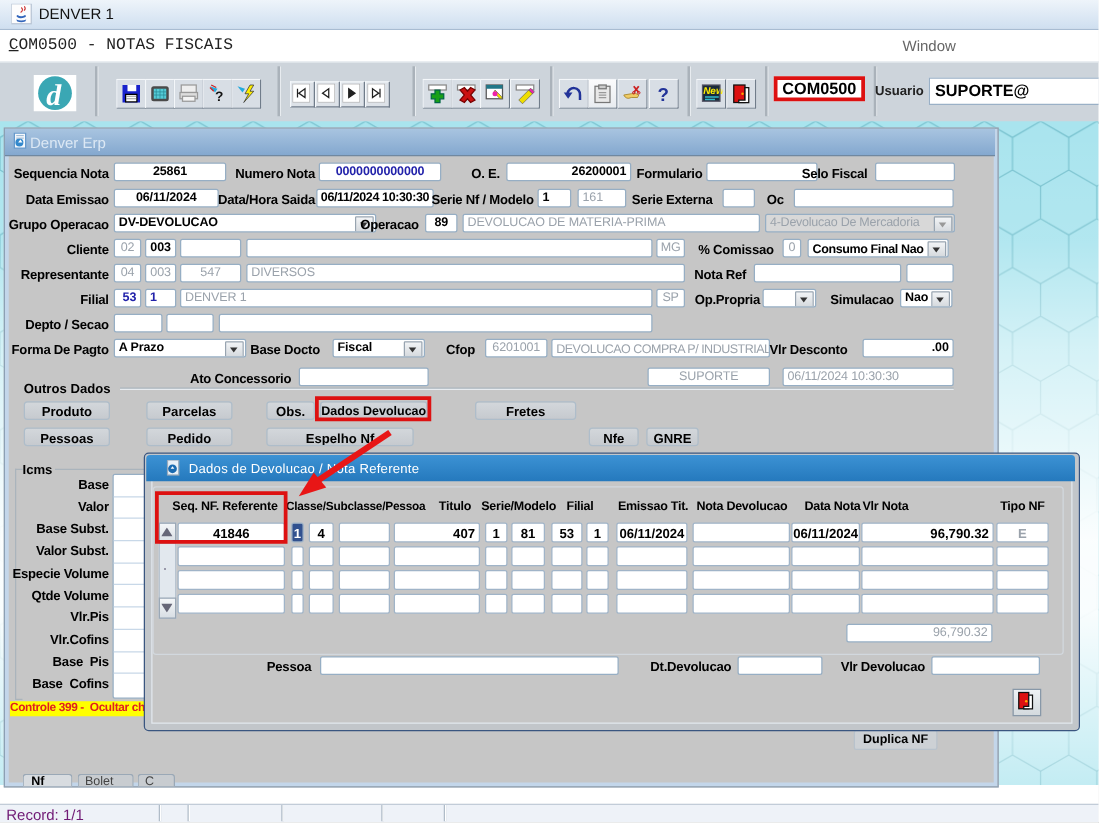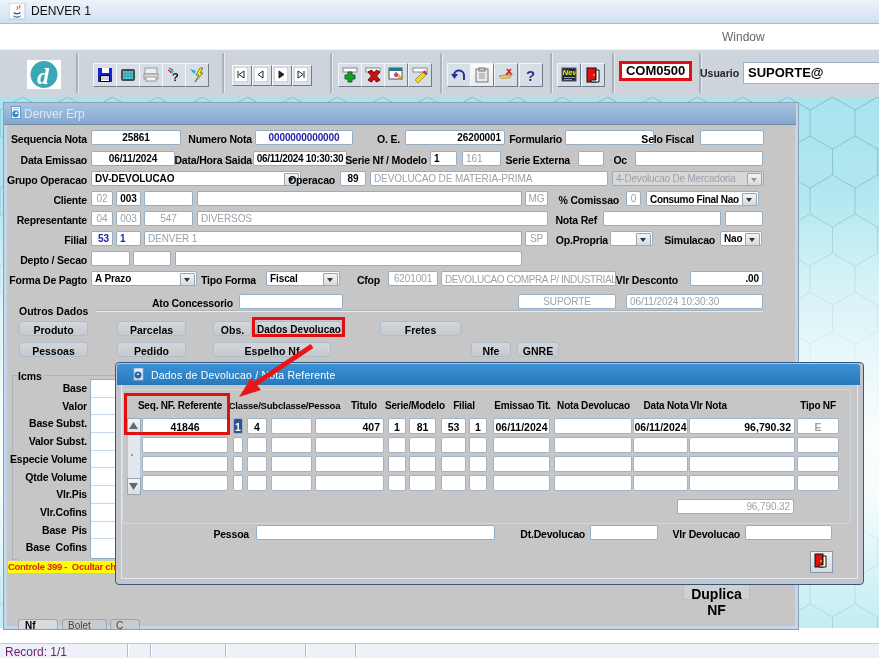--- a/index.html
+++ b/index.html
@@ -59,20 +59,21 @@
 <div class="abs" id="titlebar"></div>
 <div class="abs" id="titletxt">DENVER 1</div>
 <svg class="abs" style="left:9px;top:3px" width="17" height="17">
  <rect x="0" y="0" width="16" height="16" fill="#fdfdfd" stroke="#b8c4d4"></rect>
  <path d="M4 12.5 q4 1.8 8 0 l-0.8 1.6 q-3.2 1.2 -6.4 0z" fill="#3366bb"></path>
  <path d="M5 9 q3 2 6 0 q1.5 0.8 0 1.8 q-4 1.6 -6 0 q-1.5 -1 0 -1.8z" fill="#3366bb"></path>
  <path d="M8 3 q2.2 2 -0.5 4 M10.5 2 q1.5 2 -0.3 3.5" stroke="#cc3333" fill="none" stroke-width=".9"></path>
 </svg>
 
 <div class="abs" id="menubar"></div>
+<div class="abs" id="menutxt"><span style="text-decoration:underline">C</span>OM0500 - NOTAS FISCAIS</div>
 <div class="abs" id="wintxt">Window</div>
 
 <div class="abs" id="toolbar"></div>
 <div class="abs" id="logobox"></div>
 <svg class="abs" style="left:27px;top:60px" width="34" height="29">
  <circle cx="17" cy="14.5" r="13.5" fill="#3aa7b4"></circle>
  <text x="10" y="24" font-size="24" font-weight="bold" font-style="italic" font-family="Liberation Serif,serif" fill="#fff">d</text>
 </svg>
 <div class="abs tsep" style="left:76px"></div>
 <div class="abs tsep" style="left:222px"></div>
@@ -304,21 +305,21 @@
 <div class="abs lbl" style="right:164px;top:234px">Simulacao</div>
 <div class="abs fld lft" style="left:720px;top:231px;width:42px">Nao<span class="ddarr"></span></div>
 
 <div class="abs lbl" style="right:792px;top:254px">Depto / Secao</div>
 <div class="abs fld" style="left:91px;top:251px;width:39px"></div>
 <div class="abs fld" style="left:133px;top:251px;width:38px"></div>
 <div class="abs fld" style="left:175px;top:251px;width:347px"></div>
 
 <div class="abs lbl" style="right:792px;top:274px">Forma De Pagto</div>
 <div class="abs fld lft" style="left:91px;top:271px;width:106px">A Prazo<span class="ddarr"></span></div>
-<div class="abs lbl" style="right:623px;top:274px">Tipo Forma</div>
+<div class="abs lbl" style="right:623px;top:274px">Base Docto</div>
 <div class="abs fld lft" style="left:266px;top:271px;width:74px">Fiscal<span class="ddarr"></span></div>
 <div class="abs lbl" style="right:499px;top:274px">Cfop</div>
 <div class="abs fld ctr gry" style="left:388px;top:271px;width:50px">6201001</div>
 <div class="abs fld lft gry" style="left:441px;top:271px;width:175px;font-size:10px;letter-spacing:-0.4px;padding-top:2px">DEVOLUCAO COMPRA P/ INDUSTRIALI</div>
 <div class="abs lbl" style="right:201px;top:274px">Vlr Desconto</div>
 <div class="abs fld rgt" style="left:690px;top:271px;width:73px">.00</div>
 
 <div class="abs lbl" style="right:646px;top:297px">Ato Concessorio</div>
 <div class="abs fld" style="left:239px;top:294px;width:104px"></div>
 <div class="abs fld ctr gry" style="left:518px;top:294px;width:98px">SUPORTE</div>
@@ -356,21 +357,21 @@
 <div class="abs lbl" style="right:792px;top:417px">Base Subst.</div>
 <div class="abs lbl" style="right:792px;top:435px">Valor Subst.</div>
 <div class="abs lbl" style="right:792px;top:453px">Especie Volume</div>
 <div class="abs lbl" style="right:792px;top:471px">Qtde Volume</div>
 <div class="abs lbl" style="right:792px;top:488px">Vlr.Pis</div>
 <div class="abs lbl" style="right:792px;top:506px">Vlr.Cofins</div>
 <div class="abs lbl" style="right:792px;top:524px">Base&nbsp; Pis</div>
 <div class="abs lbl" style="right:792px;top:541px">Base&nbsp; Cofins</div>
 <div class="abs" style="left:8px;top:561px;width:109px;height:12px;background:#ffff00;color:#e02020;font-size:9.5px;letter-spacing:-0.3px;font-weight:bold;white-space:nowrap;overflow:hidden">Controle 399 -&nbsp; Ocultar cha</div>
 
-<div class="abs" style="left:683px;top:584px;width:67px;height:16px;background:#cdd1d5;border:1px solid #b8c2cc;border-radius:2px;font-size:14px;font-weight:bold;text-align:center;padding-top:1px;box-sizing:border-box">Duplica NF</div>
+<div class="abs" style="left:683px;top:584px;width:67px;height:16px;background:#cdd1d5;border:1px solid #b8c2cc;border-radius:2px;font-size:10px;font-weight:bold;text-align:center;padding-top:1px;box-sizing:border-box">Duplica NF</div>
 
 <div class="abs" style="left:18px;top:619px;width:40px;height:10px;background:#d8dce0;border:1px solid #9aa8b6;border-bottom:none;border-radius:3px 3px 0 0;font-size:10px;font-weight:bold;padding-left:6px;box-sizing:border-box">Nf</div>
 <div class="abs" style="left:62px;top:619px;width:45px;height:10px;background:#c8ccd0;border:1px solid #9aa8b6;border-bottom:none;border-radius:3px 3px 0 0;font-size:10px;color:#444;padding-left:5px;box-sizing:border-box">Bolet</div>
 <div class="abs" style="left:110px;top:619px;width:30px;height:10px;background:#c8ccd0;border:1px solid #9aa8b6;border-bottom:none;border-radius:3px 3px 0 0;font-size:10px;color:#444;padding-left:5px;box-sizing:border-box">C</div>
 </div>
 
 <div id="dlg">
 <div class="abs" style="left:115px;top:362px;width:747px;height:221px;background:#c6c6c6;border:1px solid #3a5680;border-radius:4px;box-shadow:inset 0 0 0 5px #c2c6ca, inset 0 0 0 6px #e2e8ee"></div>
 <div class="abs" style="left:117px;top:364px;width:743px;height:21px;background:linear-gradient(#3c92d4,#2579bd);border-radius:3px 3px 0 0"></div>
 <svg class="abs" style="left:133px;top:368px" width="12" height="13">

